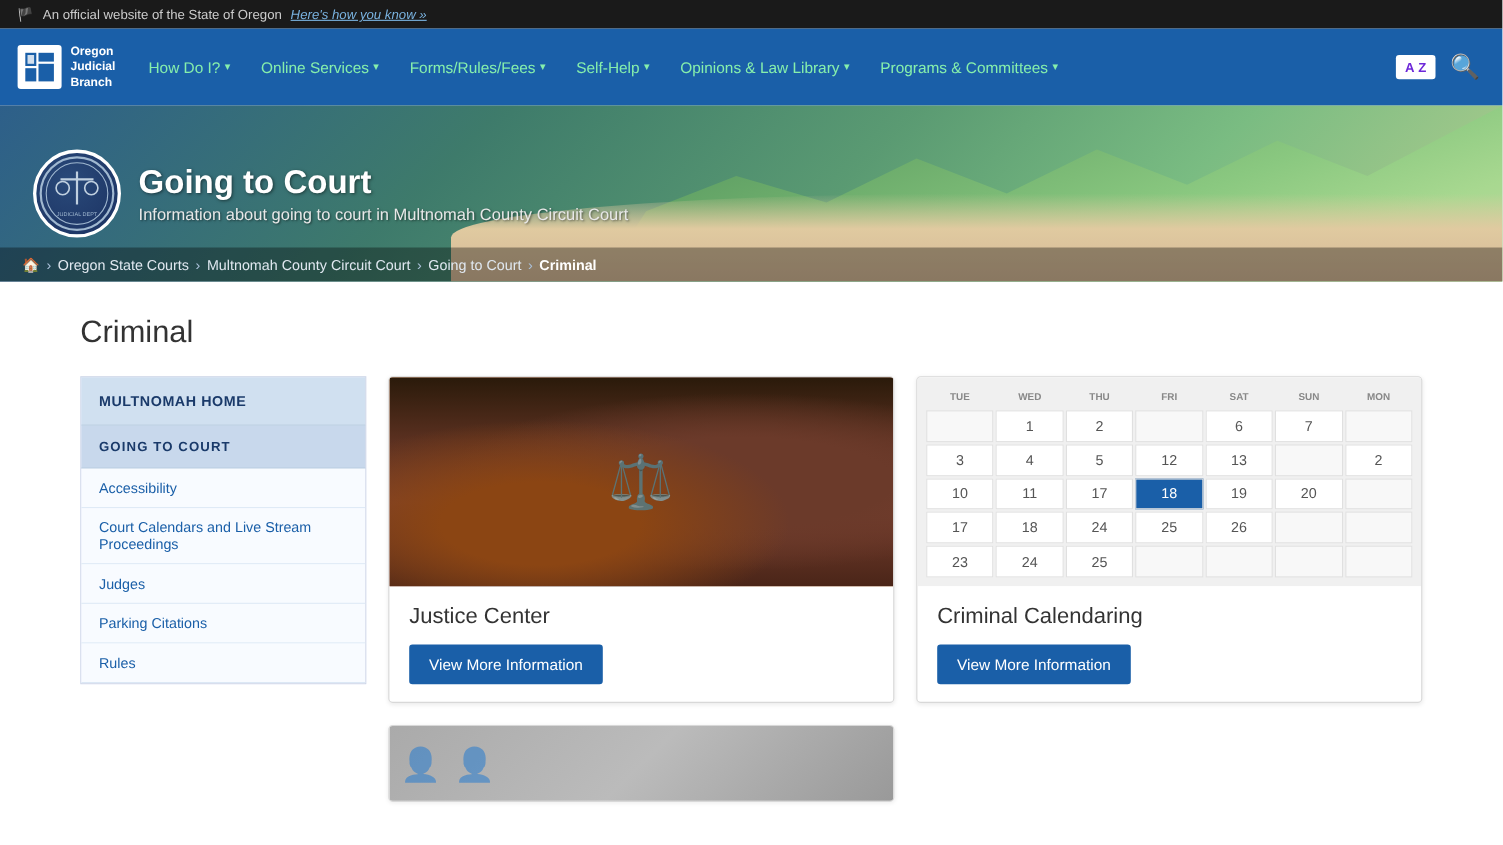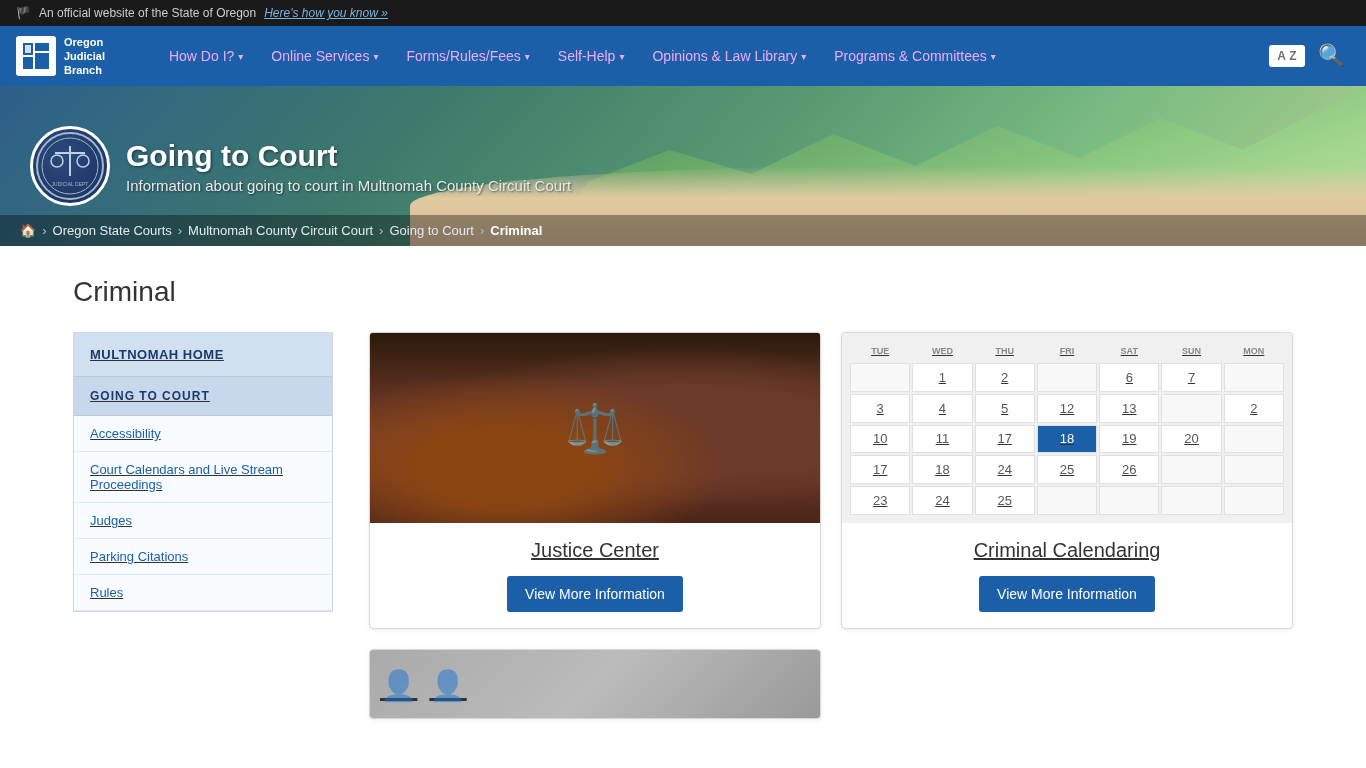--- a/index.html
+++ b/index.html
@@ -15,23 +15,22 @@
       align-items: center;
       gap: 8px;
     }
     .gov-bar a { color: #7ab3e0; text-decoration: underline; font-size: 12px; font-style: italic; }
 
     
     .main-nav {
       background: #1a5fa8;
       display: flex;
       align-items: center;
-      height: 60px;
+      height: 70px;
       position: relative;
-      gap: 34px;
     }
     .nav-logo {
       display: flex;
       align-items: center;
       gap: 8px;
       padding: 0 16px;
       color: #fff;
       text-decoration: none;
       min-width: 120px;
     }
@@ -45,21 +44,21 @@
       justify-content: center;
     }
     .nav-logo-text { font-size: 11px; color: #fff; line-height: 1.3; font-weight: bold; }
     .nav-items {
       display: flex;
       align-items: center;
       flex: 1;
       height: 100%;
     }
     .nav-item {
-      color: #f0abfc;
+      color: #86efac;
       text-decoration: none;
       padding: 0 14px;
       height: 100%;
       display: flex;
       align-items: center;
       font-size: 14px;
       white-space: nowrap;
       cursor: pointer;
       gap: 4px;
     }
@@ -71,21 +70,21 @@
       padding: 0 10px;
     }
     .translate-btn {
       background: #fff;
       border: none;
       border-radius: 3px;
       padding: 4px 8px;
       font-size: 12px;
       font-weight: bold;
       cursor: pointer;
-      color: #737373;
+      color: #6d28d9;
     }
     .search-btn {
       background: transparent;
       border: none;
       color: #fff;
       font-size: 22px;
       cursor: pointer;
       padding: 6px 10px;
     }
 
@@ -179,23 +178,22 @@
     .page-title {
       font-size: 28px;
       font-weight: 300;
       color: #333;
       margin-bottom: 24px;
     }
 
     
     .content-layout {
       display: flex;
-      gap: 36px;
+      gap: 20px;
       align-items: flex-start;
-      text-decoration: underline;
     }
 
     
     .sidebar {
       width: 260px;
       flex-shrink: 0;
       border: 1px solid #d0d8e8;
       background: #f0f6ff;
     }
     .sidebar-header {
@@ -293,21 +291,20 @@
       align-items: center;
       justify-content: center;
       font-size: 13px;
       color: #555;
       font-weight: 300;
     }
     .cal-day.empty { background: #f8f8f8; }
     .cal-day.today { background: #1a5fa8; color: #fff; }
     .card-body {
       padding: 16px 18px;
-      text-align: center;
     }
     .card-title {
       font-size: 20px;
       font-weight: 400;
       color: #333;
       margin-bottom: 14px;
     }
     .card-btn {
       background: #1a5fa8;
       color: #fff;

